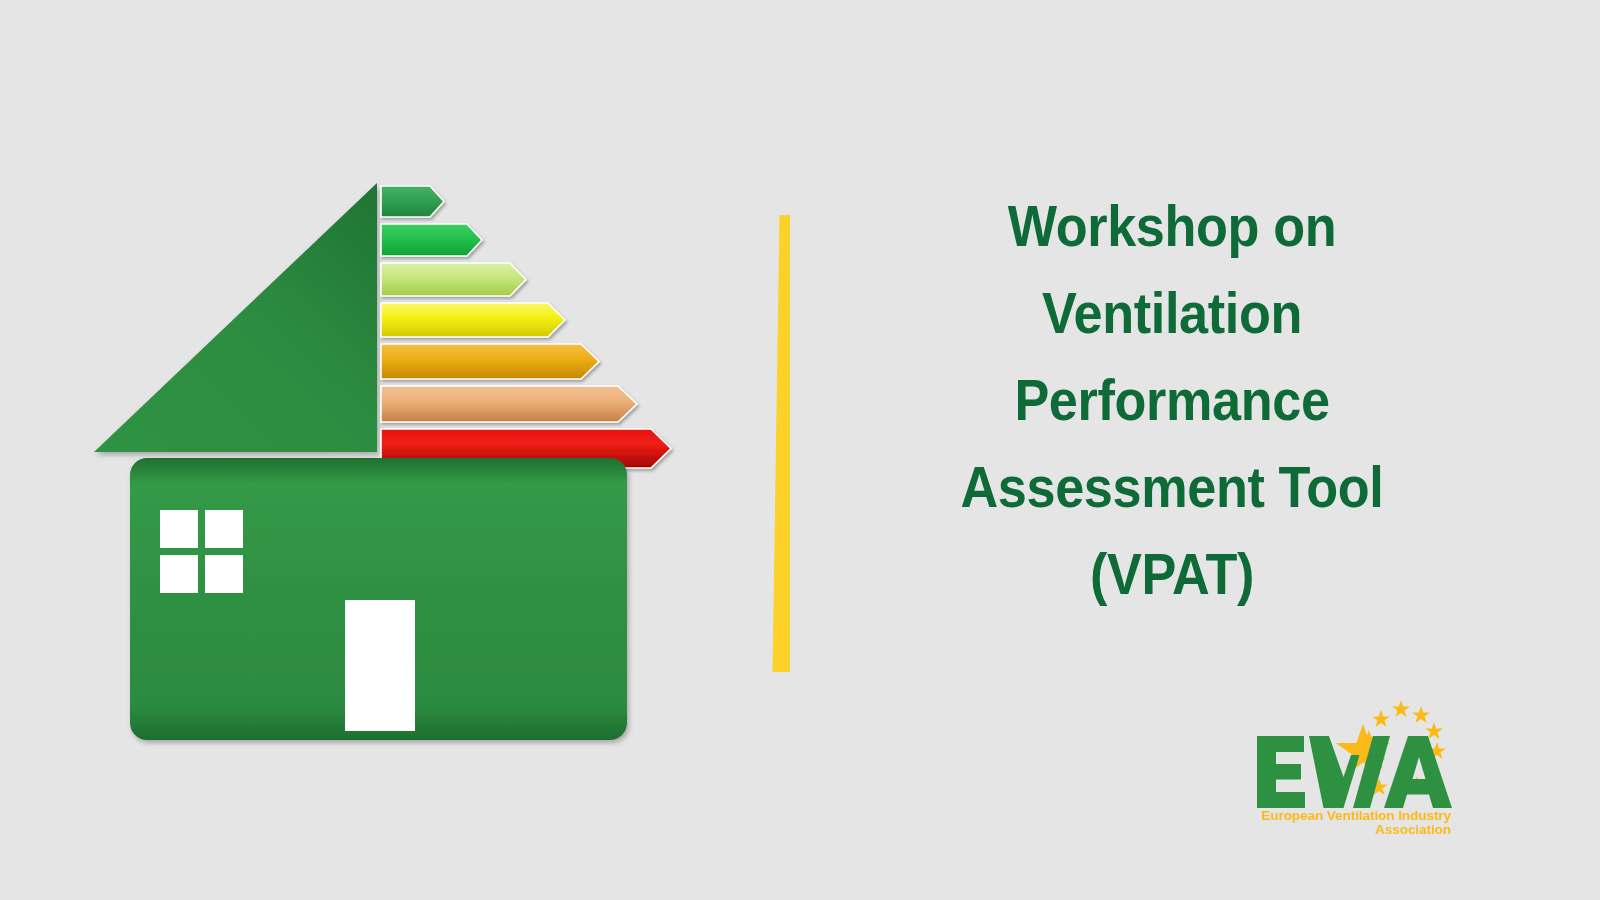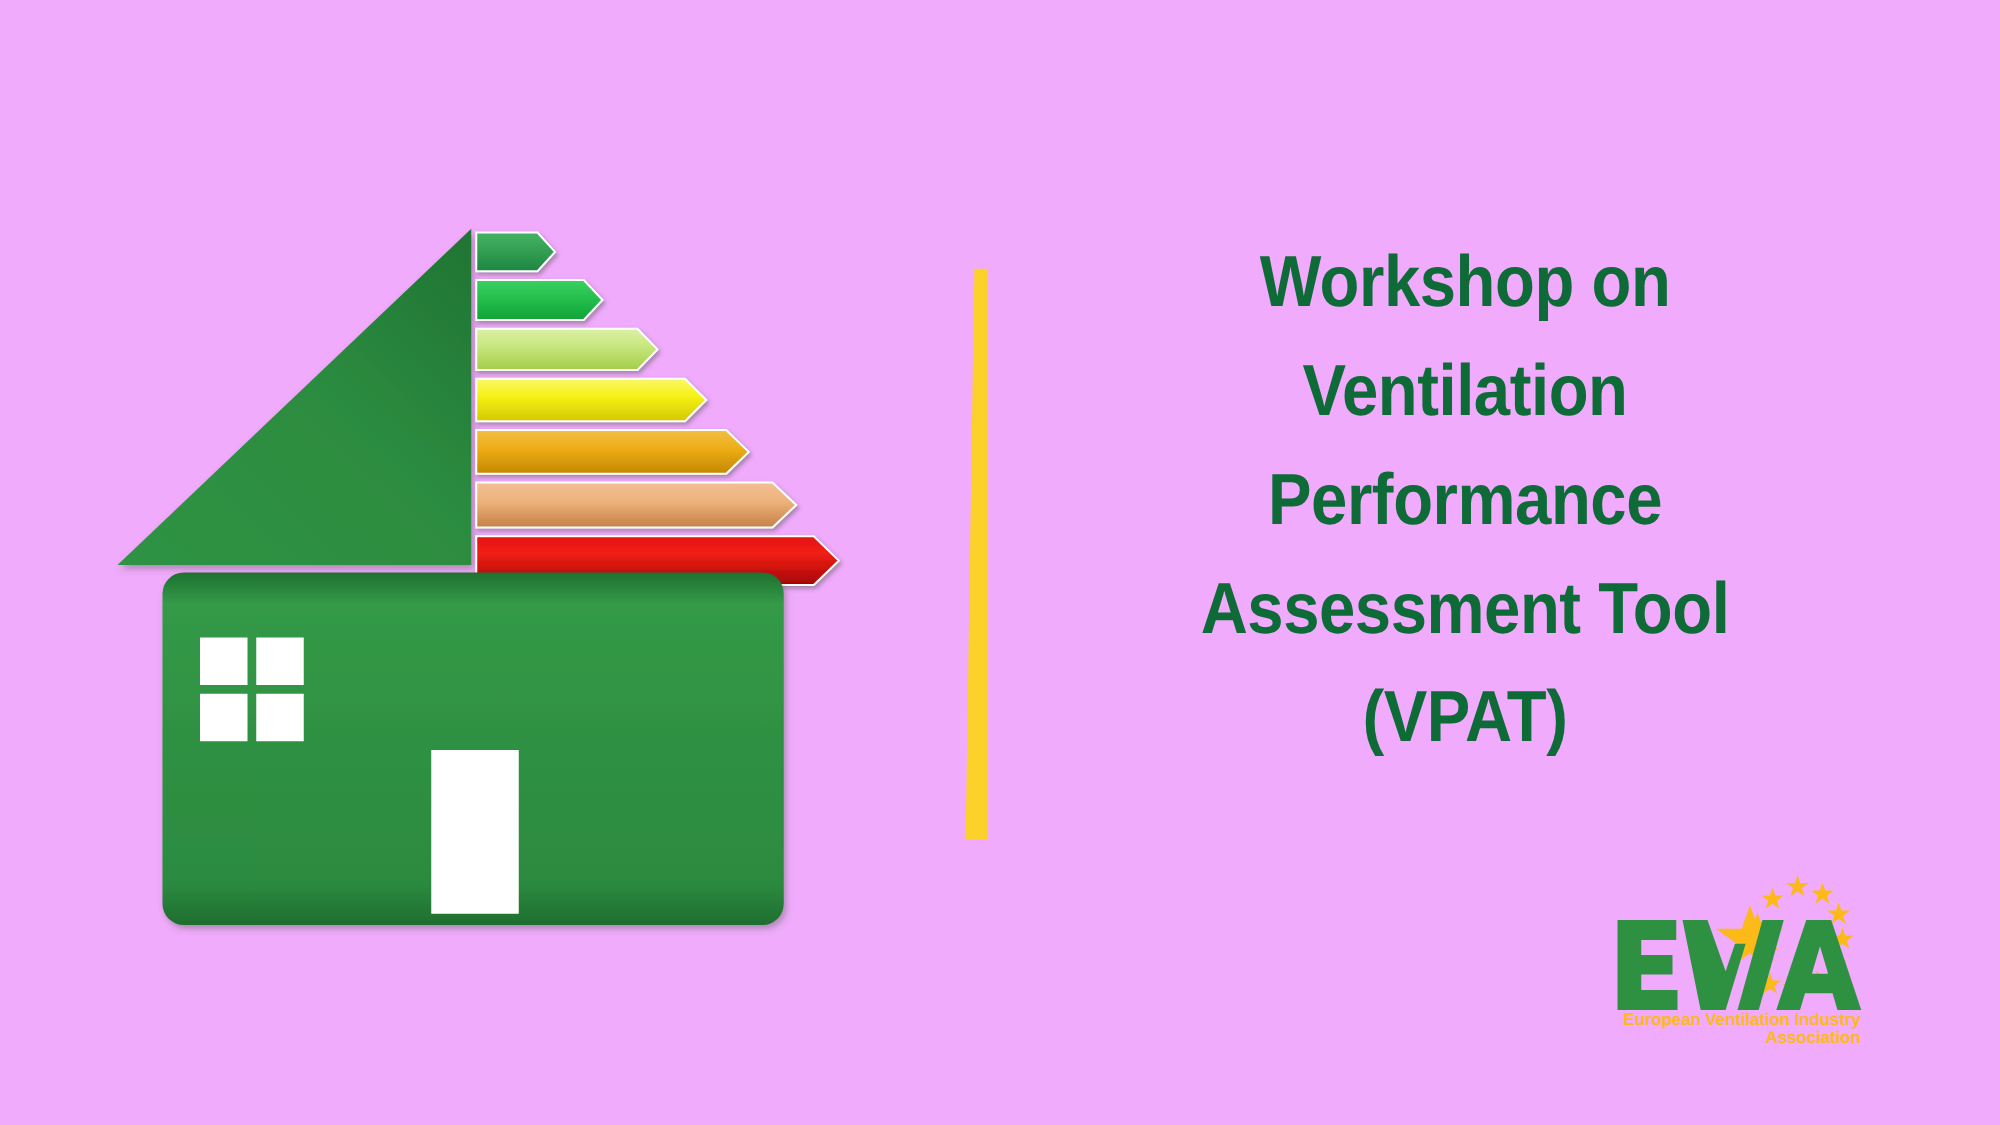--- a/index.html
+++ b/index.html
@@ -14,21 +14,21 @@
     overflow: hidden;
     font-family: "Liberation Sans", sans-serif;
     position: relative;
   }
 
   #slide {
     position: absolute;
     left: 0; top: 0;
     width: 1600px;
     height: 900px;
-    background: #f0abfc;
+    background: #e5e5e5;
   }
 
   
   #house-graphic {
     position: absolute;
     left: 80px;
     top: 165px;
     width: 620px;
     height: 580px;
   }
@@ -66,21 +66,21 @@
     letter-spacing: -0.4px;
     color: #0E6B38;
     transform: scaleX(0.90);
     transform-origin: center top;
     white-space: pre-line;
   }
 
   
   #evia-logo {
     position: absolute;
-    left: 1288px;
+    left: 1251px;
     top: 662px;
     width: 200px;
     height: 166px;
   }
   #evia-logo svg { display: block; width: 200px; height: 166px; overflow: visible; }
 
   .logo-wordmark  { fill: #2E9142; }
   .logo-star      { fill: #FBBA17; }
   .logo-tagline   {
     fill: #FBBA17;

